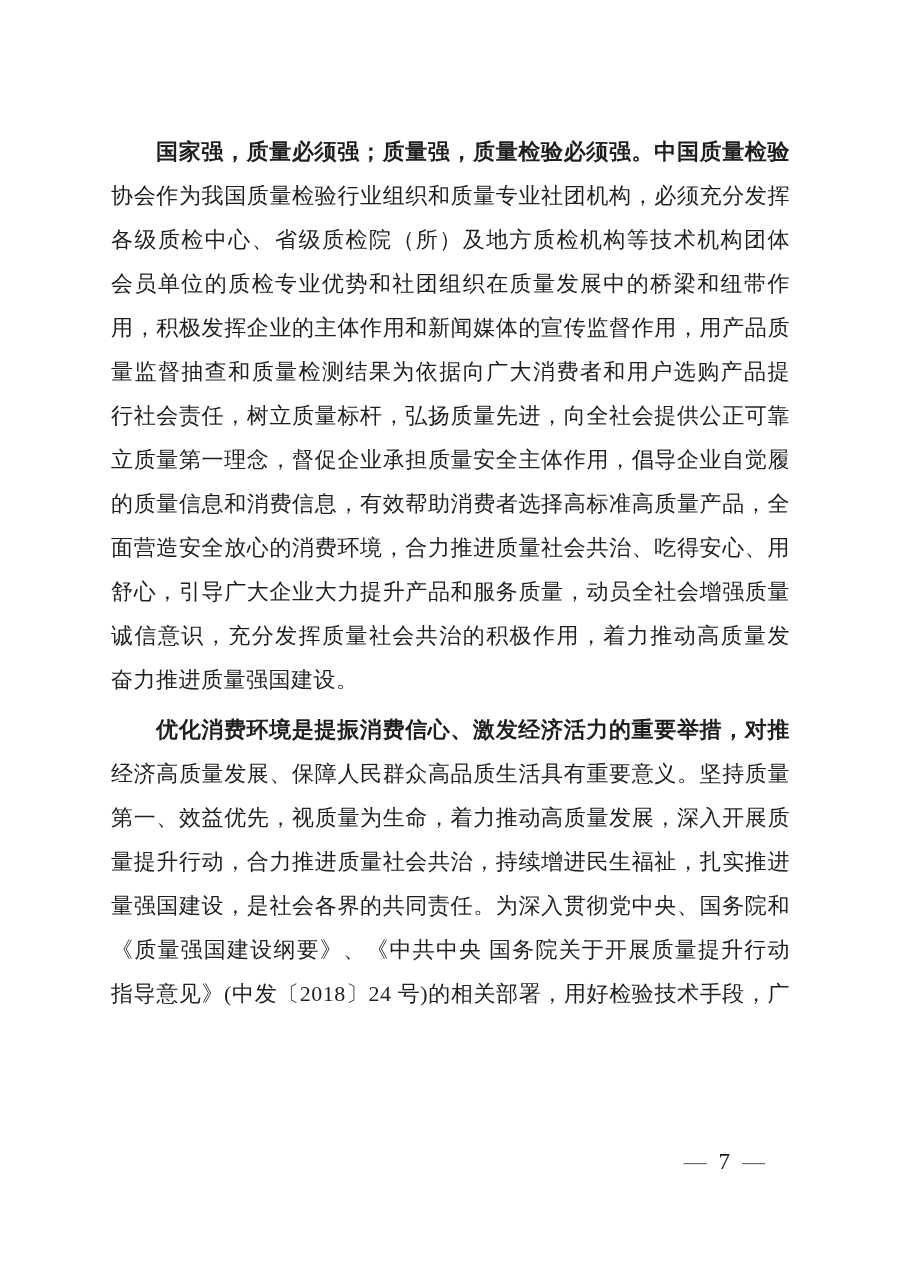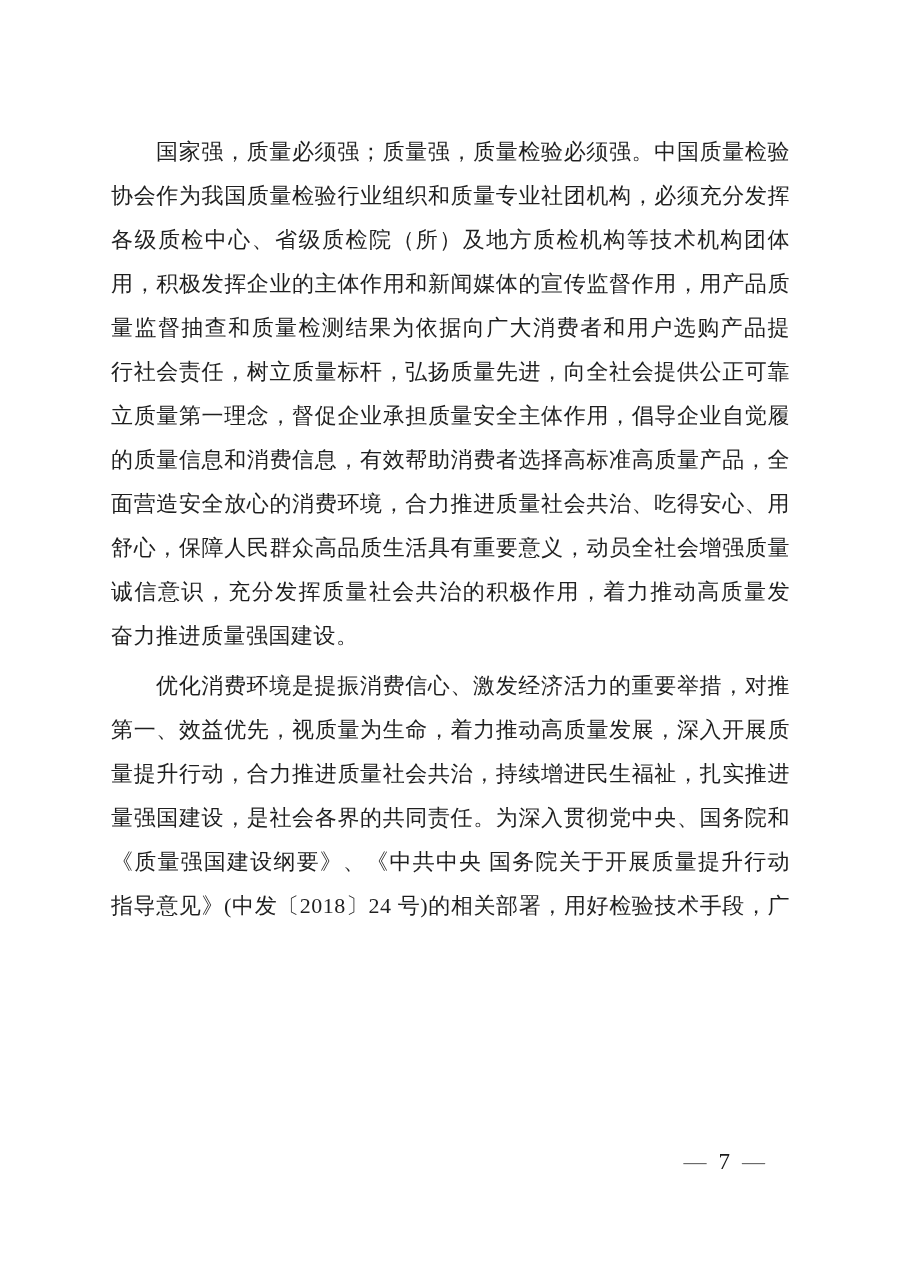--- a/index.html
+++ b/index.html
@@ -29,20 +29,21 @@
     font-size: 22px;
     line-height: 44px;
     height: 44px;
     text-align: justify;
     text-align-last: justify;
     overflow: hidden;
     letter-spacing: 0.5px;
   }
   .line.indent {
     padding-left: 45px;
+    font-weight: bold;
   }
   .line.last {
     text-align: left;
     text-align-last: left;
   }
   .page-footer {
     position: absolute;
     top: 1148px;
     right: 133px;
     font-size: 23px;
@@ -61,32 +62,34 @@
 </style>
 </head>
 <body>
 
 <div class="page">
   <div class="doc-body">
       <div class="paragraph">
         <div class="line indent">国家强，质量必须强；质量强，质量检验必须强。中国质量检验</div>
         <div class="line">协会作为我国质量检验行业组织和质量专业社团机构，必须充分发挥</div>
         <div class="line">各级质检中心、省级质检院（所）及地方质检机构等技术机构团体</div>
+        <div class="line">会员单位的质检专业优势和社团组织在质量发展中的桥梁和纽带作</div>
         <div class="line">用，积极发挥企业的主体作用和新闻媒体的宣传监督作用，用产品质</div>
         <div class="line">量监督抽查和质量检测结果为依据向广大消费者和用户选购产品提</div>
         <div class="line">行社会责任，树立质量标杆，弘扬质量先进，向全社会提供公正可靠</div>
         <div class="line">立质量第一理念，督促企业承担质量安全主体作用，倡导企业自觉履</div>
         <div class="line">的质量信息和消费信息，有效帮助消费者选择高标准高质量产品，全</div>
         <div class="line">面营造安全放心的消费环境，合力推进质量社会共治、吃得安心、用得</div>
-        <div class="line">舒心，保障人民群众高品质生活具有重要意义，动员全社会增强质量</div>
+        <div class="line">舒心，引导广大企业大力提升产品和服务质量，动员全社会增强质量</div>
         <div class="line">诚信意识，充分发挥质量社会共治的积极作用，着力推动高质量发展，</div>
         <div class="line last">奋力推进质量强国建设。</div>
       </div>
       <div class="paragraph">
         <div class="line indent">优化消费环境是提振消费信心、激发经济活力的重要举措，对推动</div>
+        <div class="line">经济高质量发展、保障人民群众高品质生活具有重要意义。坚持质量</div>
         <div class="line">第一、效益优先，视质量为生命，着力推动高质量发展，深入开展质</div>
         <div class="line">量提升行动，合力推进质量社会共治，持续增进民生福祉，扎实推进质</div>
         <div class="line">量强国建设，是社会各界的共同责任。为深入贯彻党中央、国务院和</div>
         <div class="line">《质量强国建设纲要》、《中共中央 国务院关于开展质量提升行动的</div>
         <div class="line">指导意见》(中发〔2018〕24 号)的相关部署，用好检验技术手段，广</div>
       </div>
     </div>
   <div class="page-footer">
     <span class="dash">—</span><span class="num">7</span><span class="dash">—</span>
   </div>

